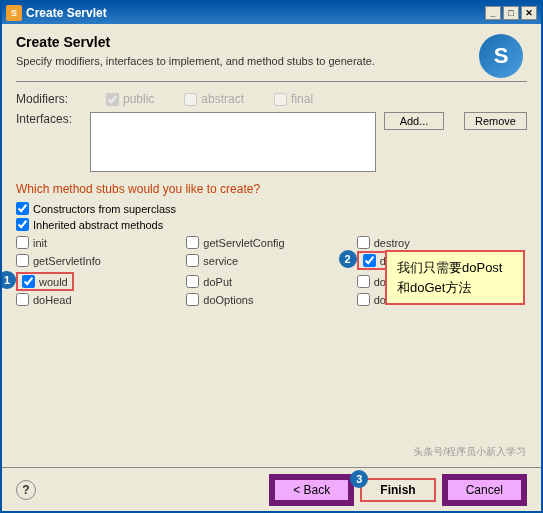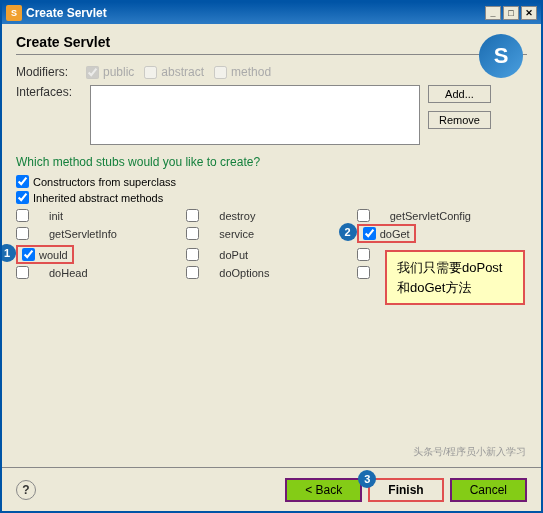--- a/index.html
+++ b/index.html
@@ -81,20 +81,21 @@
 
     .divider-h {
       border-top: 1px solid #888;
       margin: 4px 0 10px 0;
     }
 
     .row {
       display: flex;
       align-items: center;
       margin-bottom: 6px;
+      gap: 20px;
     }
 
     .label {
       min-width: 70px;
       font-size: 12px;
       color: #333;
     }
 
     .checkbox-item {
       display: flex;
@@ -117,47 +118,47 @@
     .interfaces-box {
       width: 330px;
       height: 60px;
       border: 1px solid #888;
       background: white;
       margin-left: 4px;
     }
 
     .btn-group {
       display: flex;
-      flex-direction: column;
-      gap: 8px;
+      flex-direction: row;
+      gap: 20px;
       margin-left: 8px;
     }
 
     .btn {
       padding: 2px 10px;
       background: #ece9d8;
       border: 1px solid #888;
       font-size: 11px;
       cursor: pointer;
       min-width: 60px;
       text-align: center;
     }
 
     .section-label {
       font-size: 12px;
-      color: #15803d;
+      color: #c2410c;
       margin: 10px 0 6px 0;
     }
 
     .cb-item {
       display: flex;
       align-items: center;
       font-size: 11px;
       color: #333;
-      gap: 20px;
+      gap: 4px;
       padding: 1px 0;
     }
 
     .cb-item input[type="checkbox"] {
       width: 13px; height: 13px;
       margin: 0;
     }
 
     .tooltip-box {
       position: absolute;
@@ -191,22 +192,22 @@
       background: #ece9d8;
       border-top: 1px solid #888;
       display: flex;
       align-items: center;
       padding: 0 14px;
       gap: 6px;
     }
 
     .bottom-btn {
       padding: 3px 18px;
-      background: #84cc16;
-      border: 2px solid #701a75;
+      background: #f0abfc;
+      border: 6px solid #701a75;
       font-size: 12px;
       cursor: pointer;
     }
 
     .bottom-btn.finish {
       background: #ece9d8;
       border: 2px solid #e05050;
       font-weight: bold;
     }
 
@@ -250,36 +251,37 @@
       <div class="title-btn">_</div>
       <div class="title-btn">□</div>
       <div class="title-btn">✕</div>
     </div>
   </div>
 
   <div class="servlet-icon">S</div>
 
   <div class="content">
     <div class="page-title">Create Servlet</div>
+    <div class="page-desc">Specify modifiers, interfaces to implement, and method stubs to generate.</div>
 
     <div class="divider-h"></div>
 
     <div class="row">
       <span class="label">Modifiers:</span>
       <div class="checkbox-item">
         <input type="checkbox" checked="" disabled="" style="">
         <span>public</span>
       </div>
       <div class="checkbox-item">
         <input type="checkbox" disabled="" style="">
         <span>abstract</span>
       </div>
       <div class="checkbox-item">
         <input type="checkbox" disabled="" style="">
-        <span>method</span>
+        <span>final</span>
       </div>
     </div>
 
     <div class="interfaces-row">
       <span class="label">Interfaces:</span>
       <div class="interfaces-box"></div>
       <div class="btn-group">
         <button class="btn">Add...</button>
         <button class="btn">Remove</button>
       </div>
@@ -297,25 +299,25 @@
     </div>
 
     <div style="display:grid; grid-template-columns:1fr 1fr 1fr; margin-top:4px; position:relative;">
 
       <div class="cb-item">
         <input type="checkbox" style="">
         <span>init</span>
       </div>
       <div class="cb-item">
         <input type="checkbox" style="">
+        <span>getServletConfig</span>
+      </div>
+      <div class="cb-item">
+        <input type="checkbox" style="">
         <span>destroy</span>
-      </div>
-      <div class="cb-item">
-        <input type="checkbox" style="">
-        <span>getServletConfig</span>
       </div>
 
       <div class="cb-item">
         <input type="checkbox" style="">
         <span>getServletInfo</span>
       </div>
       <div class="cb-item">
         <input type="checkbox" style="">
         <span>service</span>
       </div>

